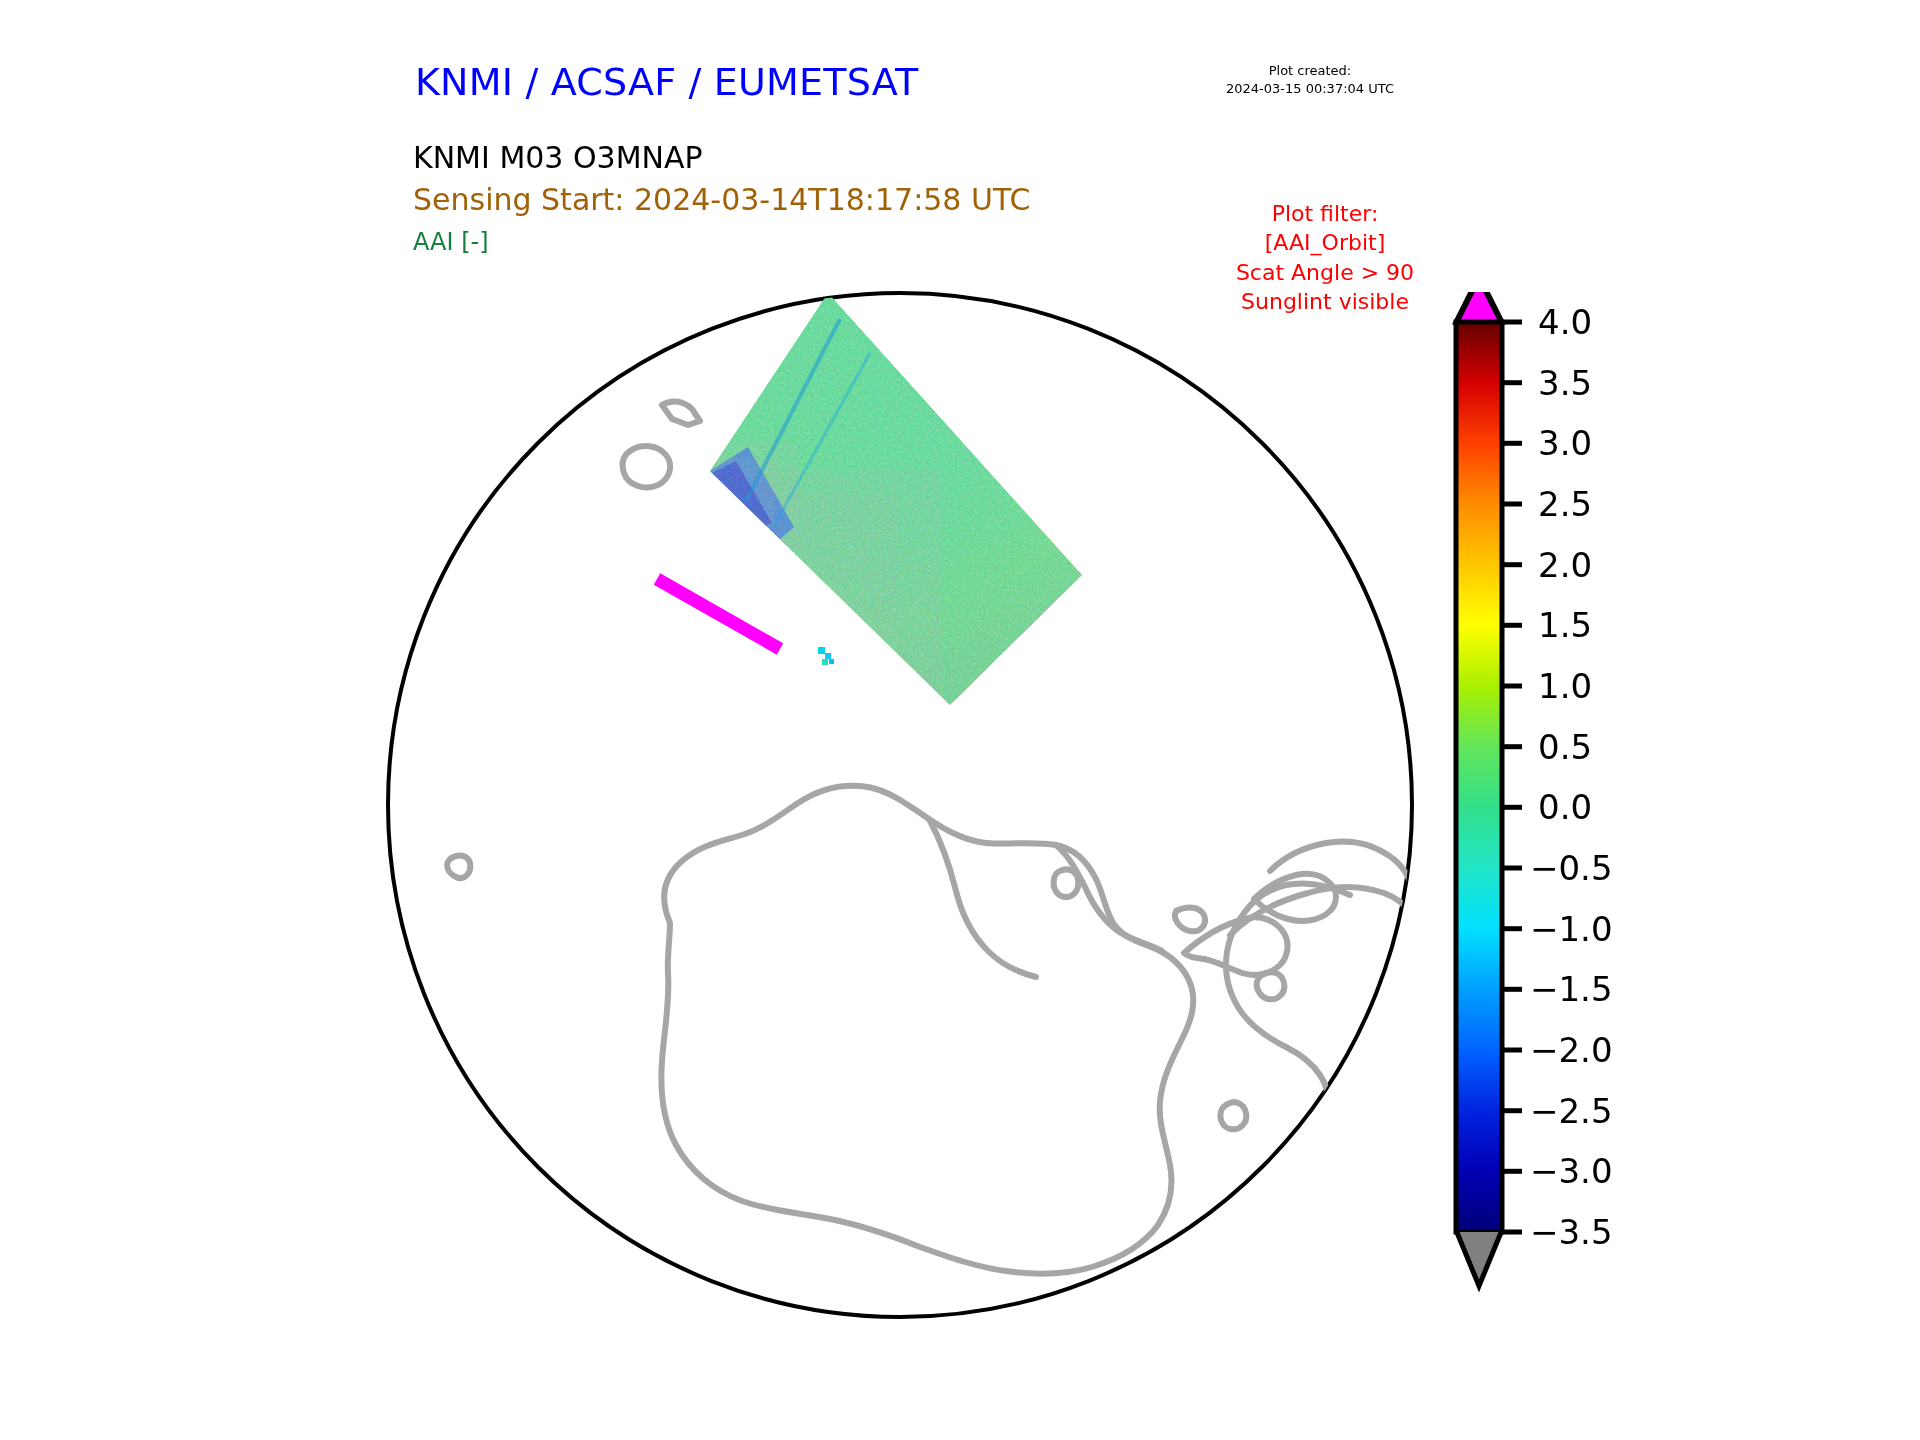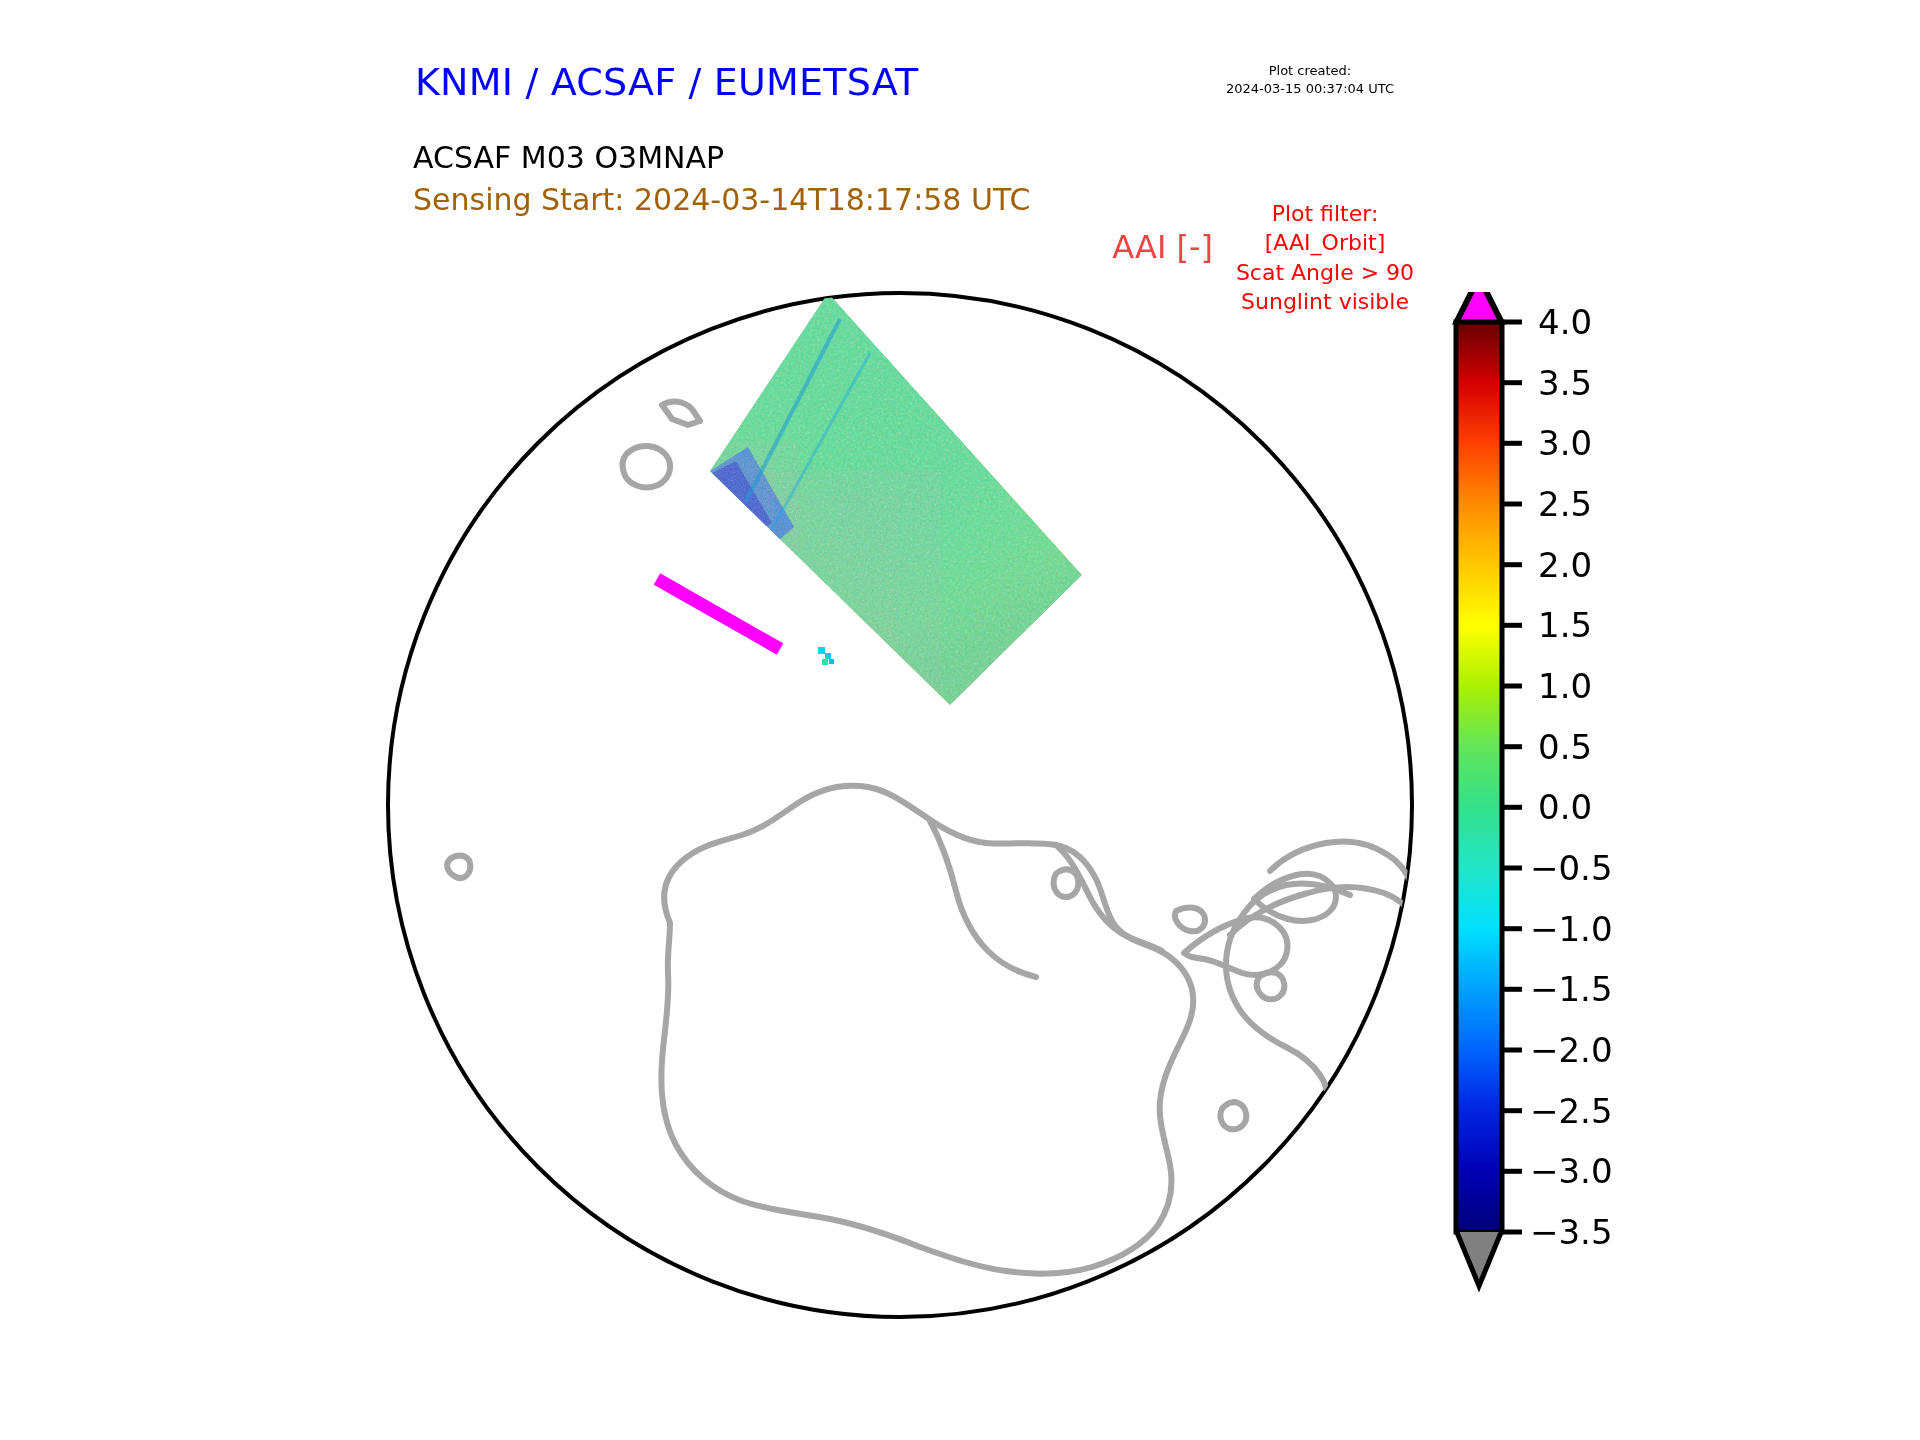--- a/index.html
+++ b/index.html
@@ -55,23 +55,23 @@
     top: 182px;
     font-size: 30px;
     color: #a16207;
     white-space: nowrap;
   }
   #variable-title {
     position: absolute;
     left: 413px;
     top: 228px;
     width: 800px;
-    text-align: right;
-    font-size: 32px;
-    color: #ef4444;
+    text-align: left;
+    font-size: 24px;
+    color: #15803d;
   }
   #plot-filter-block {
     position: absolute;
     left: 1180px;
     top: 167px;
     width: 290px;
     text-align: center;
     font-size: 22px;
     color: #ff0000;
     line-height: 1.33;
@@ -108,21 +108,21 @@
 
 <div class="stage">
 
   <div id="org-title">KNMI / ACSAF / EUMETSAT</div>
 
   <div id="plot-created-block">
     <div>Plot created:</div>
     <div>2024-03-15 00:37:04 UTC</div>
   </div>
 
-  <div id="dataset-title">ACSAF M03 O3MNAP</div>
+  <div id="dataset-title">KNMI M03 O3MNAP</div>
 
   <div id="sensing-start">Sensing Start: 2024-03-14T18:17:58 UTC</div>
 
   <div id="variable-title">AAI [-]</div>
 
   <div id="plot-filter-block">
     <div>Plot filter:</div>
     <div>[AAI_Orbit]</div>
     <div>Scat Angle &gt; 90</div>
     <div>Sunglint visible</div>

